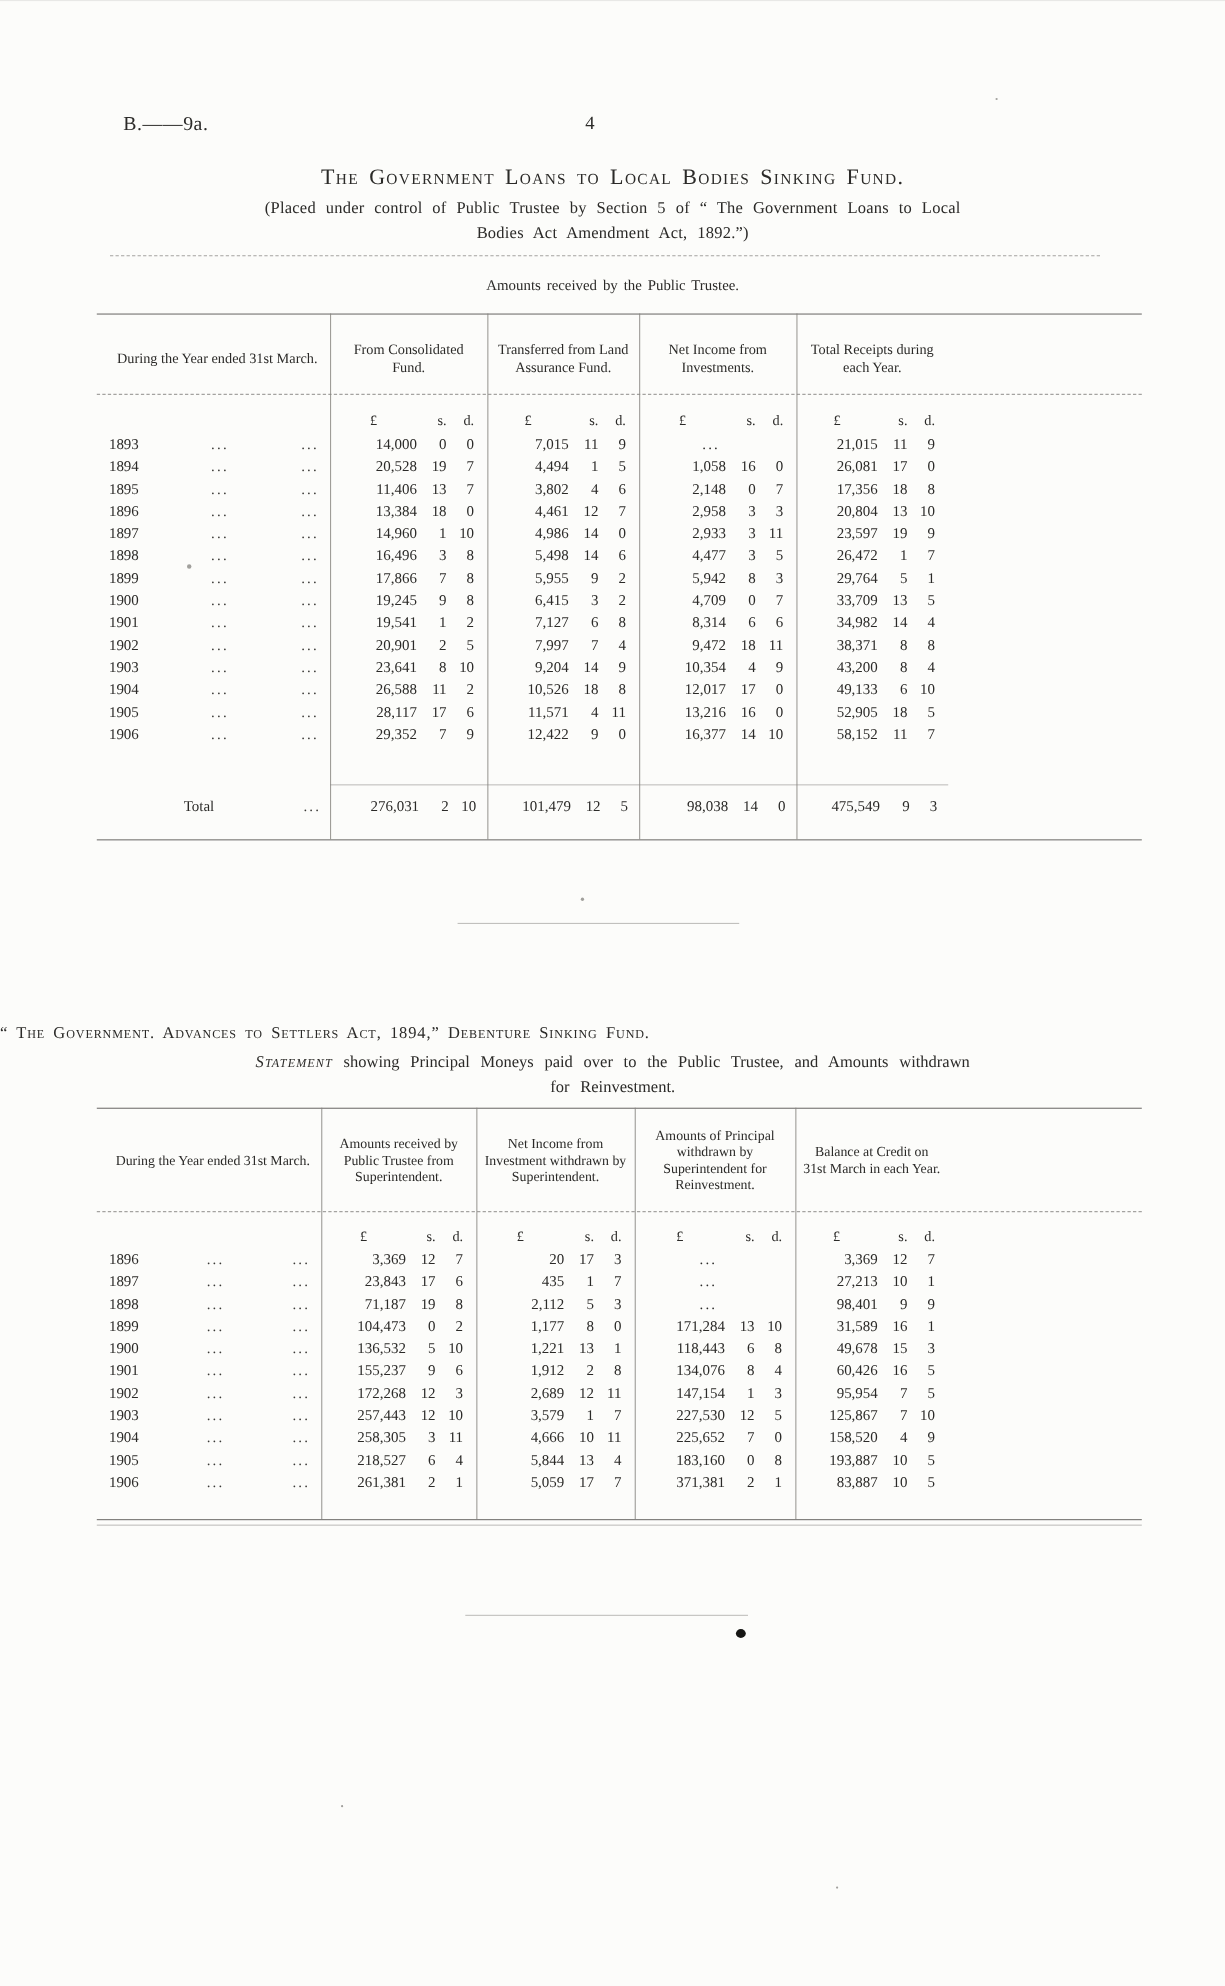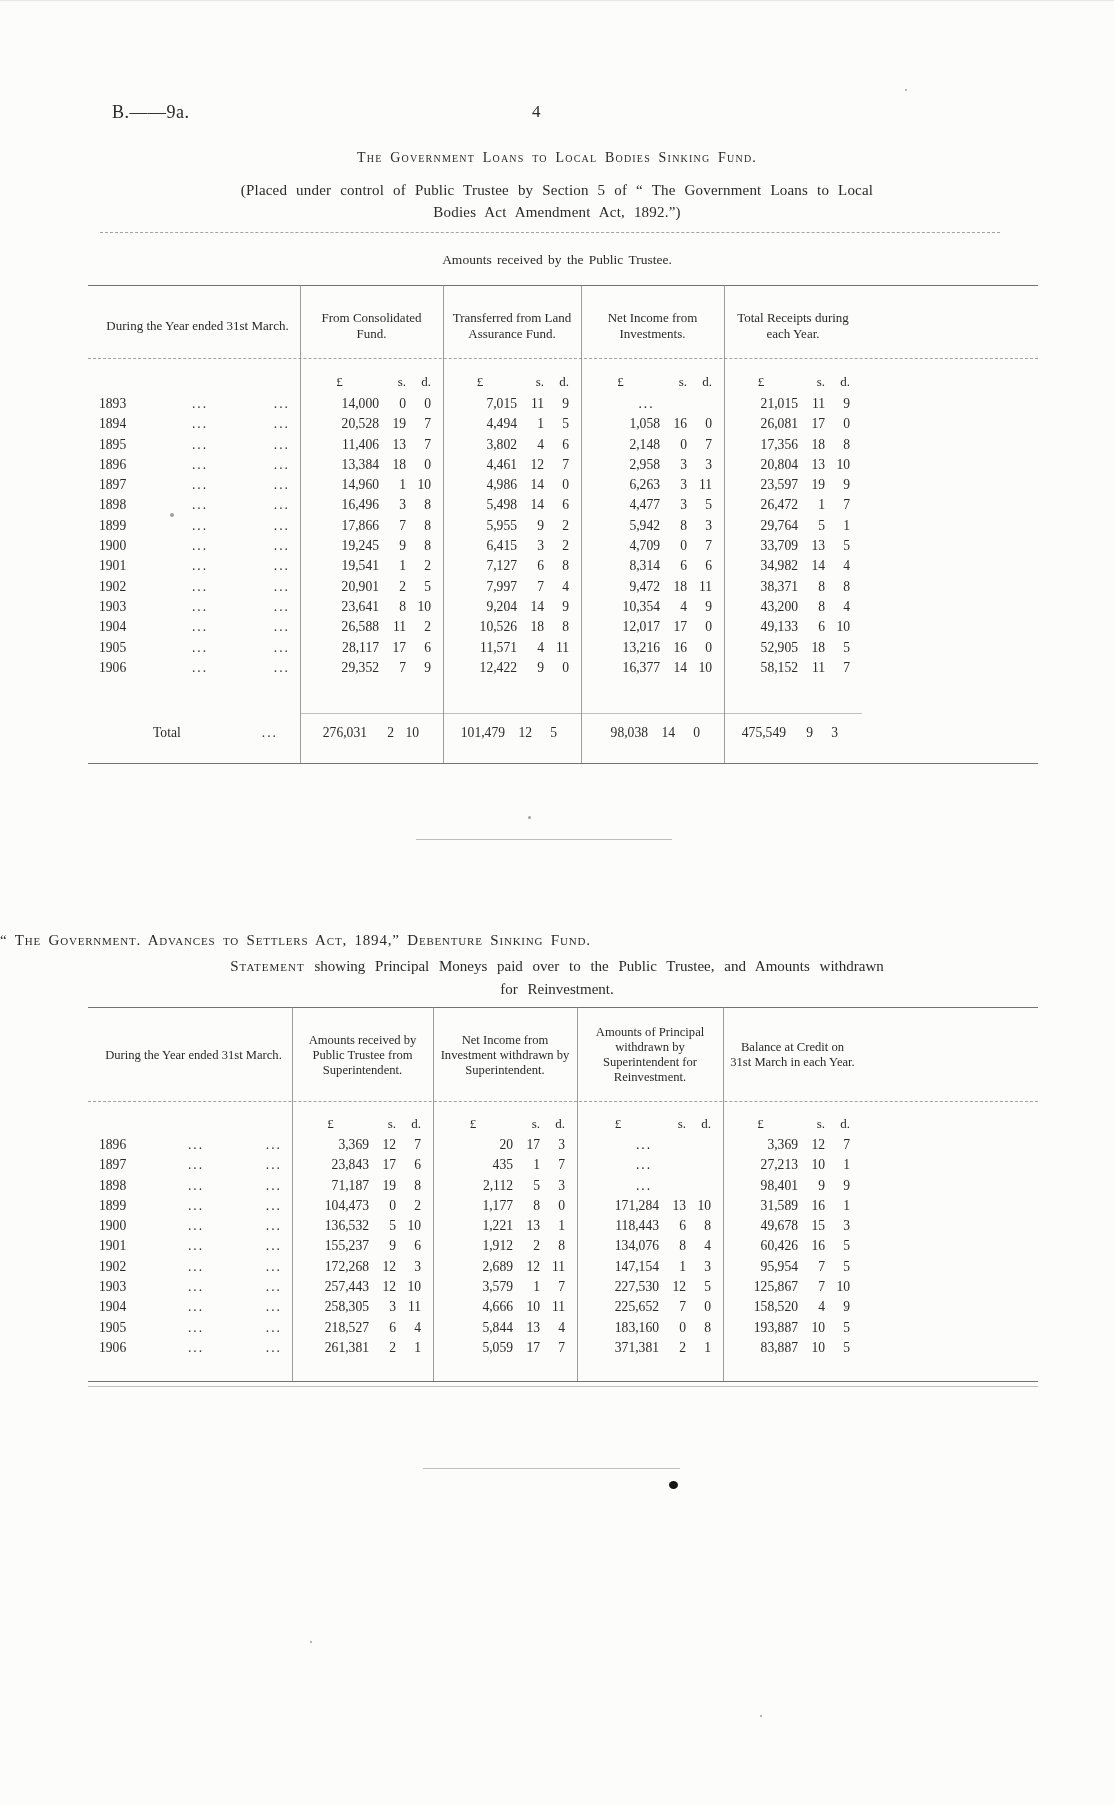--- a/index.html
+++ b/index.html
@@ -7,30 +7,30 @@
     position:relative; width:1114px; height:1805px; margin:1px auto;
     background:#fcfcfa;
     font-family:"Liberation Serif","DejaVu Serif",serif;
     color:#2b2a28; overflow:hidden;
   }
   .abs{position:absolute;}
   .docref{font-size:18px; letter-spacing:.5px;}
   .pagenum{font-size:17px;}
   .title1{
     width:100%; left:0; text-align:center;
-    font-variant:small-caps; font-size:14px; letter-spacing:1.2px; word-spacing:3px;
+    font-variant:small-caps; font-size:20px; letter-spacing:1.2px; word-spacing:3px;
   }
   .subtitle{width:100%; left:0; text-align:center; font-size:15px; word-spacing:5px; letter-spacing:.2px;}
   .caption{width:100%; left:0; text-align:center; font-size:13.5px; word-spacing:2px;}
   .title2{
     width:100%; left:0; text-align:left;
     font-variant:small-caps; font-size:15px; letter-spacing:.8px; word-spacing:3px;
   }
   .statement{width:100%; left:0; text-align:center; font-size:15px; word-spacing:6px;}
-  .statement .lead{font-variant:small-caps; letter-spacing:1px;}
+  .statement .lead{font-variant:small-caps; letter-spacing:1px;font-style:italic;}
 
   .hrule{height:0; border-top:1.5px solid #5d5b58; opacity:.85;}
   .hrule.light{border-top:1px dashed #8f8d8a; opacity:.8;}
   .hrule.faint{border-top:1px solid #9a9894; opacity:.6;}
   .vrule{width:0; border-left:1px solid #87857f; opacity:.8;}
 
   .thead{display:grid; align-items:center;}
   .t1cols{grid-template-columns:205px 143px 138px 143px 138px;}
   .t2cols{grid-template-columns:197px 141px 144px 146px 139px;}
   .hcell{text-align:center; font-size:13px; line-height:16px; padding:0 8px;}
@@ -228,21 +228,21 @@
           <span class="lb">14,960</span>
           <span class="sh">1</span>
           <span class="pe">10</span>
         </div>
         <div class="cell amt">
           <span class="lb">4,986</span>
           <span class="sh">14</span>
           <span class="pe">0</span>
         </div>
         <div class="cell amt">
-          <span class="lb">6,263</span>
+          <span class="lb">2,933</span>
           <span class="sh">3</span>
           <span class="pe">11</span>
         </div>
         <div class="cell amt">
           <span class="lb">23,597</span>
           <span class="sh">19</span>
           <span class="pe">9</span>
         </div>
       </div>
       <div class="trow t1cols">
@@ -483,21 +483,21 @@
           <span class="pe">10</span>
         </div>
         <div class="cell amt">
           <span class="lb">58,152</span>
           <span class="sh">11</span>
           <span class="pe">7</span>
         </div>
       </div>
     </div>
 
-  <div class="abs" id="t1-total" style="left:83px; top:720px; width:767px;">
+  <div class="abs" id="t1-total" style="left:97px; top:720px; width:767px;">
       <div class="trow t1cols totalrow">
         <div class="cell year">
           <span class="yr">Total</span>
           <span class="ld">...</span>
         </div>
         <div class="cell amt">
           <span class="lb">276,031</span>
           <span class="sh">2</span>
           <span class="pe">10</span>
         </div>

